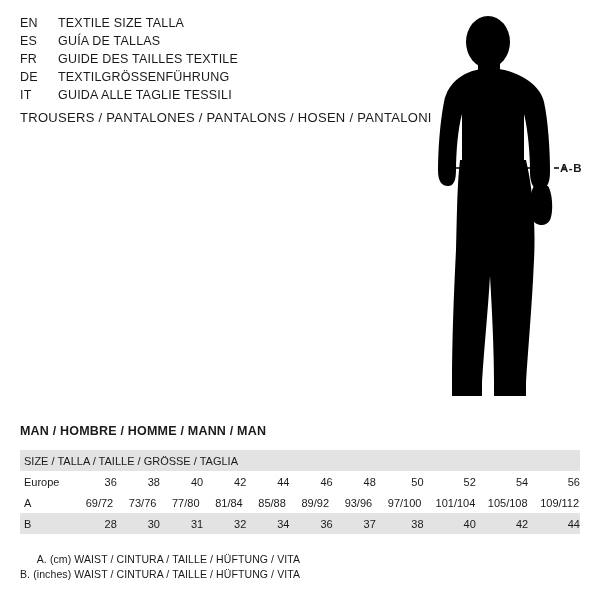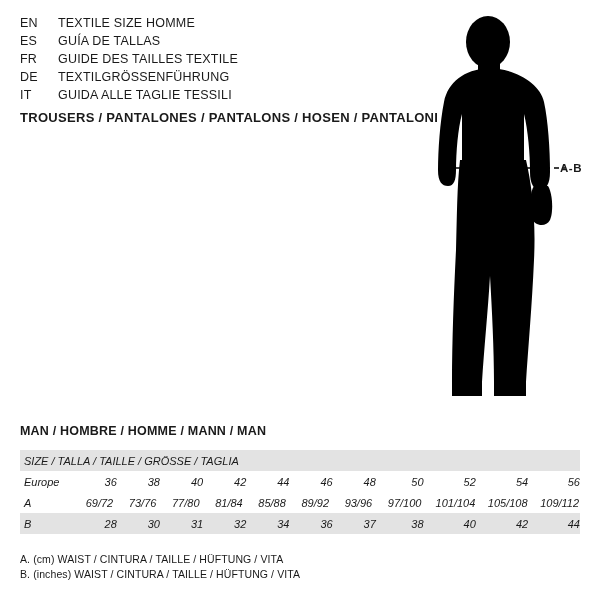--- a/index.html
+++ b/index.html
@@ -43,21 +43,21 @@
     font-size: 12.5px;
     letter-spacing: .2px;
   }
 
   
   .category-title {
     position: absolute;
     left: 20px;
     top: 110px;
     font-size: 13px;
-    font-weight: bold;
+    font-weight: normal;
     letter-spacing: .3px;
   }
 
   
   .figure-wrap {
     position: absolute;
     left: 400px;
     top: 10px;
     width: 200px;
     height: 400px;
@@ -87,21 +87,20 @@
     top: 450px;
     width: 560px;
     border-collapse: collapse;
     font-size: 11px;
   }
   table.size-table td {
     padding: 2px 0 2px 12px;
     height: 17px;
     vertical-align: middle;
     white-space: nowrap;
-    font-style: italic;
   }
   table.size-table tr.shaded td {
     background: #e3e3e3;
   }
   table.size-table td.label-col {
     width: 92px;
     padding-left: 4px;
   }
   table.size-table td.val {
     width: 42px;
@@ -113,31 +112,31 @@
   }
 
   .footnotes {
     position: absolute;
     left: 20px;
     top: 552px;
     font-size: 10.5px;
     line-height: 15px;
     letter-spacing: .1px;
   }
-  .footnotes div { white-space: nowrap; }
+  .footnotes div { white-space: nowrap; text-align: right; }
 </style>
 </head>
 <body>
 
 <div class="page">
 
   <div class="lang-block">
     <div class="lang-row">
       <span class="lang-code">EN</span>
-      <span class="lang-text">TEXTILE SIZE HOMME</span>
+      <span class="lang-text">TEXTILE SIZE TALLA</span>
     </div>
     <div class="lang-row">
       <span class="lang-code">ES</span>
       <span class="lang-text">GUÍA DE TALLAS</span>
     </div>
     <div class="lang-row">
       <span class="lang-code">FR</span>
       <span class="lang-text">GUIDE DES TAILLES TEXTILE</span>
     </div>
     <div class="lang-row">

